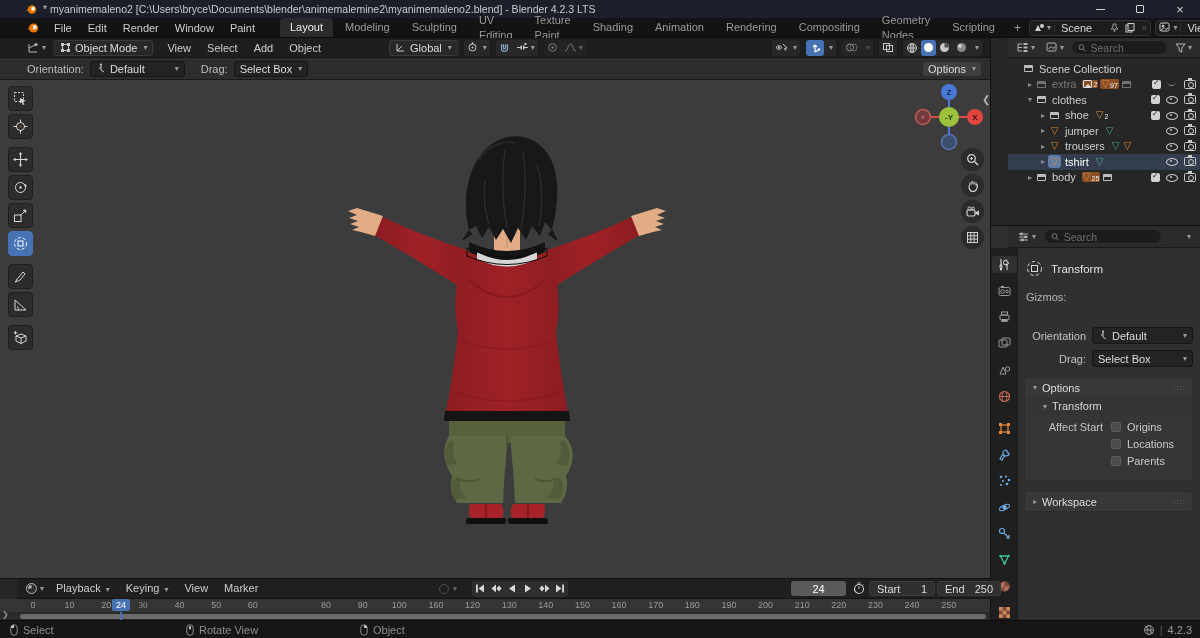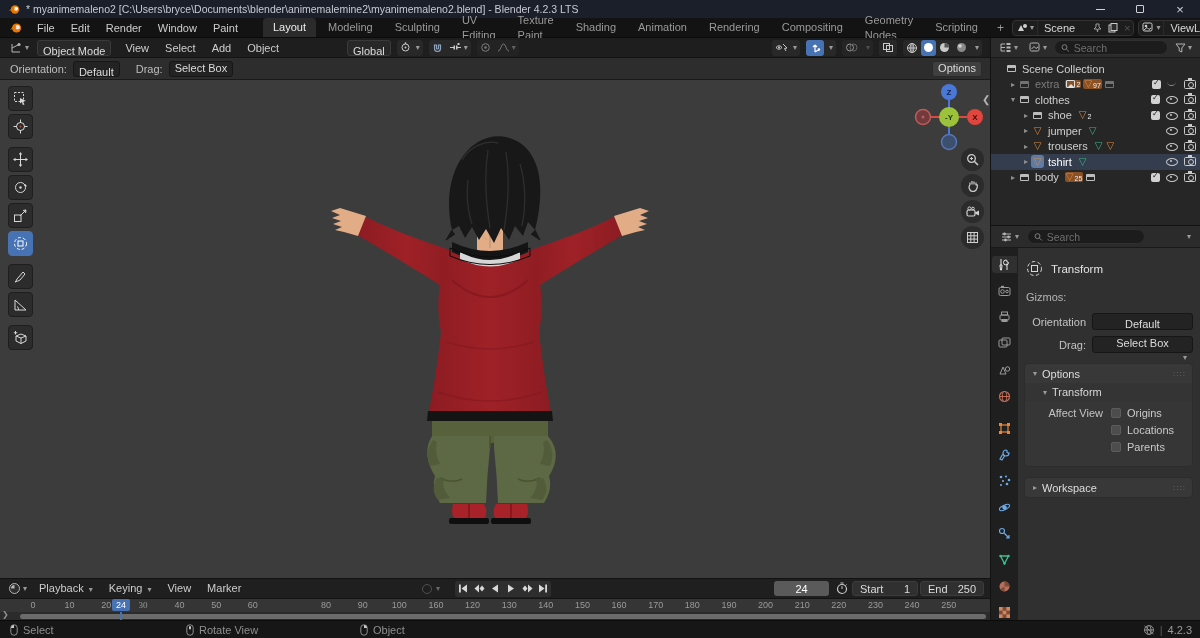--- a/index.html
+++ b/index.html
@@ -1,19 +1,19 @@
 <!DOCTYPE html>
 <html><head>
 <meta charset="utf-8">
 <style>
   * { margin:0; padding:0; box-sizing:border-box; }
   html,body { width:1200px; height:638px; overflow:hidden; background:#101010;
     font-family:"Liberation Sans","DejaVu Sans",sans-serif; font-size:11px; color:#c9c9c9;
     -webkit-font-smoothing:antialiased; }
-  .abs { position:absolute; }
+  .abs { position:absolute;padding-left:17px; }
   #app { position:relative; width:1200px; height:638px; background:#101010; }
 
   
   #titlebar { left:0; top:0; width:1200px; height:18px; background:#1a1f29; display:flex; align-items:center; color:#c7cbd1; font-size:10.5px; }
   #titlebar .logo { margin:0 6px 0 8px; }
   #win-controls { margin-left:auto; display:flex; height:100%; }
   .winbtn { width:40px; height:18px; display:flex; align-items:center; justify-content:center; color:#cfd2d6; }
   .winbtn .min { width:9px; border-bottom:1px solid #cfd2d6; height:1px; }
   .winbtn .max { width:8px; height:8px; border:1px solid #cfd2d6; border-radius:1px; }
   .winbtn.close { font-size:13px; }
@@ -30,21 +30,21 @@
   .sel-group { display:flex; align-items:center; background:#1d1d1d; border:1px solid #333; border-radius:4px; height:16px; }
   .sel-icon-btn { display:flex; align-items:center; padding:0 3px; border-right:1px solid #2a2a2a; height:100%; }
   .sel-text { padding:0 6px; color:#d8d8d8; min-width:52px; }
   .sel-mini { padding:0 3px; color:#9a9a9a; display:flex; align-items:center; }
   .sel-mini.dim { color:#555; }
   .chev { font-size:8px; color:#9a9a9a; margin-left:2px; }
 
   
   #vp-header { left:0; top:38px; width:990px; height:20px; background:#1e1e1e; display:flex; align-items:center; border-bottom:1px solid #141414; }
   .hdr-iconbtn { display:flex; align-items:center; padding:0 4px; }
-  .dd { display:flex; align-items:center; gap:4px; background:#282828; border:1px solid #3a3a3a; border-radius:3px; height:16px; padding:0 5px; color:#dcdcdc;flex-direction:column; }
+  .dd { display:flex; align-items:center; gap:4px; background:#282828; border:1px solid #3a3a3a; border-radius:3px; height:16px; padding:0 5px; color:#dcdcdc; }
   #vp-menus { display:flex; margin-left:6px; }
   .seg { display:flex; align-items:center; background:#282828; border-radius:3px; height:16px; margin-left:6px; }
   .seg .cell { display:flex; align-items:center; justify-content:center; padding:0 3px; height:100%; border-radius:3px; }
   .cell.on { background:#4772b3; }
   .shade-dot { width:9px; height:9px; border-radius:50%; }
 
   
   #tool-settings { left:0; top:58px; width:990px; height:22px; background:#2d2d2d; display:flex; align-items:center; border-bottom:1px solid #1a1a1a; }
   #tool-settings .lbl { color:#bdbdbd; margin:0 6px 0 10px; }
   .dd.dark { background:#232323; border-color:#161616; }
@@ -102,21 +102,21 @@
 
   
   #properties { left:990px; top:225px; width:210px; height:395px; background:#303030; border-left:1px solid #121212; border-top:1px solid #121212; }
   #props-hdr { height:22px; background:#2b2b2b; border-bottom:1px solid #1a1a1a; display:flex; align-items:center; gap:4px; padding:0 5px; }
   #props-tabs { position:absolute; left:0; top:22px; width:27px; height:373px; background:#1f1f1f; display:flex; flex-direction:column; align-items:center; padding-top:8px; gap:9px; }
   .ptab { width:25px; height:20px; display:flex; align-items:center; justify-content:center; border-radius:3px 0 0 3px; }
   .ptab.active { background:#303030; }
   .ptab.g1 { margin-top:6px; }
   #props-content { position:absolute; left:27px; top:22px; width:183px; height:373px; padding:8px 8px 0 6px; }
   .tool-head { display:flex; align-items:center; gap:8px; color:#e3e3e3; font-size:11.5px; margin:4px 0 14px 2px; }
-  .p-sec-label { color:#b5b5b5; margin:0 0 10px 2px; }
+  .p-sec-label { color:#b5b5b5; margin:0 0 24px 2px; }
   .prow { display:flex; align-items:center; margin-bottom:6px; }
   .prow .plabel { width:62px; text-align:right; color:#c3c3c3; margin-right:6px; flex:none; }
   .prow .dd { flex:1; justify-content:flex-start; background:#232323; border-color:#161616; height:17px; }
   .prow .dd .chev { margin-left:auto; }
   .panel { background:#383838; border-radius:4px; margin:10px 0 0 0; border:1px solid #2c2c2c; }
   .panel-hdr { display:flex; align-items:center; height:19px; padding:0 6px; color:#dedede; gap:5px; }
   .grip { margin-left:auto; color:#6e6e6e; font-size:8px; letter-spacing:1px; }
   .subpanel-hdr { display:flex; align-items:center; height:18px; padding:0 6px 0 16px; color:#d6d6d6; gap:5px; background:#343434; }
   .panel-body { padding:6px 6px 8px 6px; background:#363636; border-radius:0 0 4px 4px; }
   .chkrow { display:flex; align-items:center; margin:0 0 5px 0; }
@@ -903,21 +903,21 @@
             <span>Options</span>
             <span class="grip">::::</span>
         </div>
         <div class="subpanel-hdr">
           <span class="chev">▾</span>
             <span>Transform</span>
         </div>
         <div class="panel-body">
           <div id="affect-only-rows">
               <div class="chkrow">
-                <span class="clabel-left">Affect View</span>
+                <span class="clabel-left">Affect Start</span>
                 <span class="chkbox"></span>
                 <span class="cname">Origins</span>
               </div>
               <div class="chkrow">
                 <span class="clabel-left"></span>
                 <span class="chkbox"></span>
                 <span class="cname">Locations</span>
               </div>
               <div class="chkrow">
                 <span class="clabel-left"></span>

